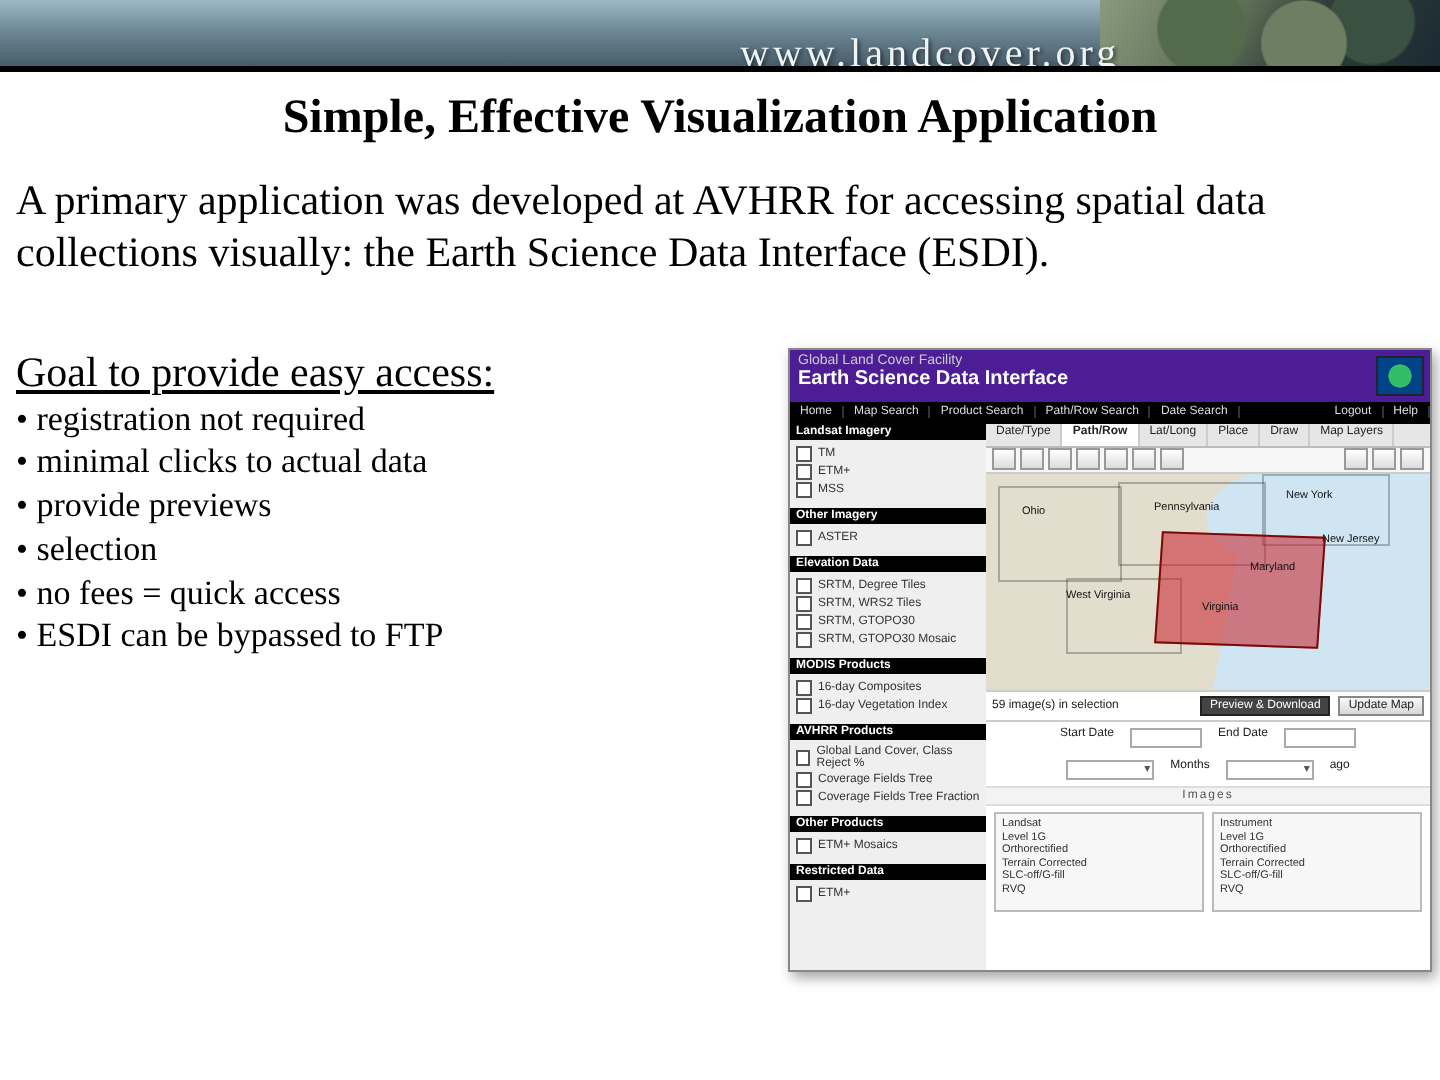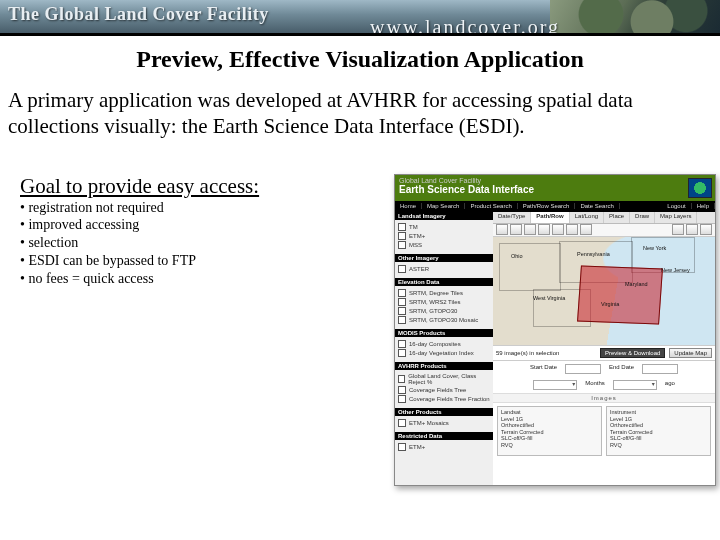--- a/index.html
+++ b/index.html
@@ -70,28 +70,28 @@
     font-size: 21px;
     line-height: 1.25;
     padding: 0 10px 0 8px;
   }
   .two-col {
     display: flex;
     margin-top: 34px;
   }
   .left-col {
     width: 300px;
-    padding-left: 20px;
+    padding-left: 8px;
   }
   .goal-heading {
     font-size: 21px;
     text-decoration: underline;
   }
   .bullets {
-    font-size: 14px;
+    font-size: 17px;
     line-height: 1.28;
     margin: 0;
     padding: 0;
     list-style: none;
   }
   .bullets li::before {
     content: "• ";
   }
   .right-col {
     flex: 1;
@@ -107,21 +107,21 @@
     border: 1px solid #888;
     box-shadow: 2px 3px 6px rgba(0,0,0,0.35);
     font-family: Arial, Helvetica, sans-serif;
     font-size: 7px;
     color: #222;
     background: #fff;
     display: flex;
     flex-direction: column;
   }
   .esdi-header {
-    background: #4d7c0f;
+    background: #4c1d95;
     color: #fff;
     padding: 2px 4px;
     position: relative;
     height: 22px;
   }
   .esdi-header .line1 { font-size: 7px; color: #ccc; }
   .esdi-header .line2 { font-size: 10px; font-weight: bold; color: #fff; }
   .esdi-logo {
     position: absolute;
     right: 3px;
@@ -310,38 +310,38 @@
     background: #f3f3f3;
     padding: 1px 0;
     letter-spacing: 1px;
   }
 </style>
 </head>
 <body>
 
 <div class="banner">
   <div class="banner-sat"></div>
-  <div class="banner-title">The Global Land Cover Facility</div>
   <div class="banner-url">www.landcover.org</div>
   <div class="banner-underline"></div>
 </div>
 
-<div class="slide-title">Preview, Effective Visualization Application</div>
+<div class="slide-title">Simple, Effective Visualization Application</div>
 
 <div class="body-text">A primary application was developed at AVHRR for accessing spatial data collections visually: the Earth Science Data Interface (ESDI).</div>
 
 <div class="two-col">
   <div class="left-col">
     <div class="goal-heading">Goal to provide easy access:</div>
     <ul class="bullets">
       <li>registration not required</li>
-      <li>improved accessing</li>
+      <li>minimal clicks to actual data</li>
+      <li>provide previews</li>
       <li>selection</li>
+      <li>no fees = quick access</li>
       <li>ESDI can be bypassed to FTP</li>
-      <li>no fees = quick access</li>
     </ul>
   </div>
 
   <div class="right-col">
     <div class="esdi">
       <div class="esdi-header">
         <div class="line1">Global Land Cover Facility</div>
         <div class="line2">Earth Science Data Interface</div>
         <div class="esdi-logo"></div>
       </div>

